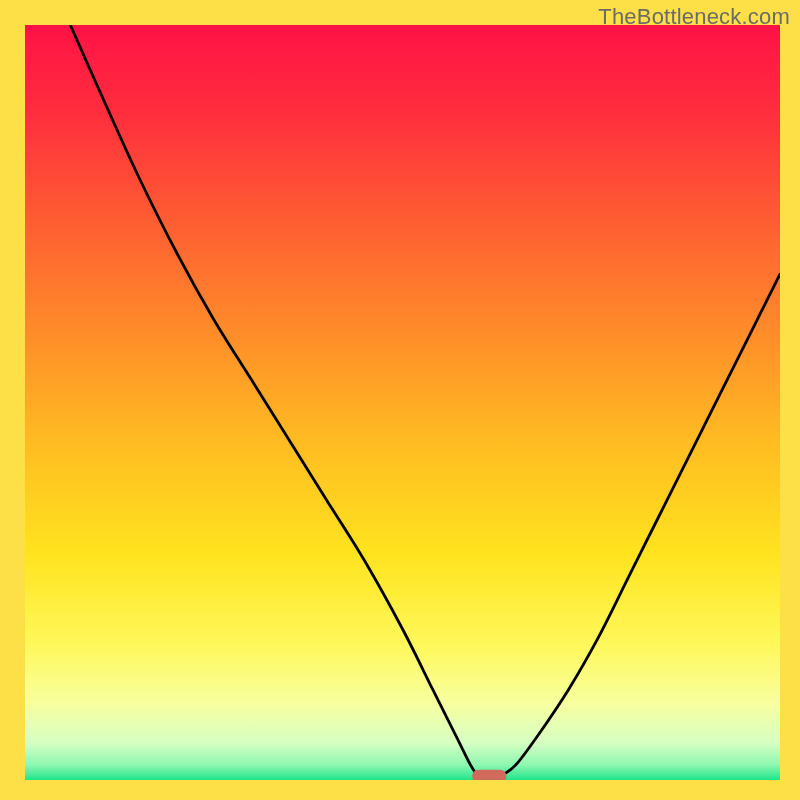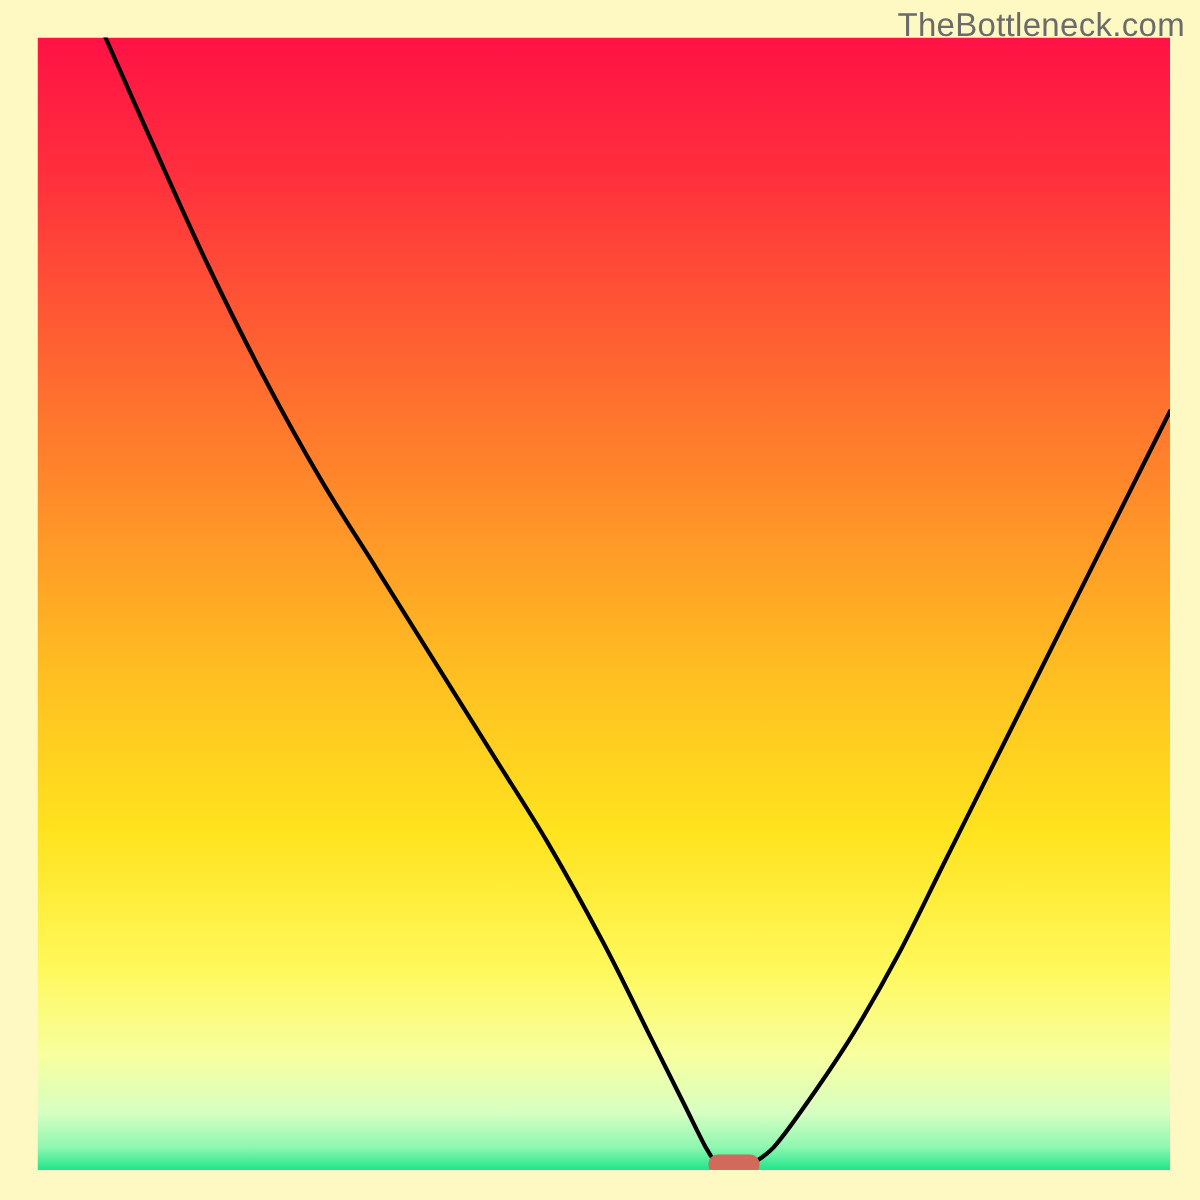--- a/index.html
+++ b/index.html
@@ -8,21 +8,21 @@
     width: 800px;
     height: 800px;
     background: #000;
     overflow: hidden;
     font-family: Arial, Helvetica, sans-serif;
   }
   .frame {
     position: relative;
     width: 800px;
     height: 800px;
-    background: #fef9c3;
+    background: #fde047;
   }
   .attribution {
     position: absolute;
     top: 4px;
     right: 10px;
     color: #6b6b6b;
     font-size: 22px;
     font-weight: 500;
     z-index: 10;
     letter-spacing: 0.2px;

